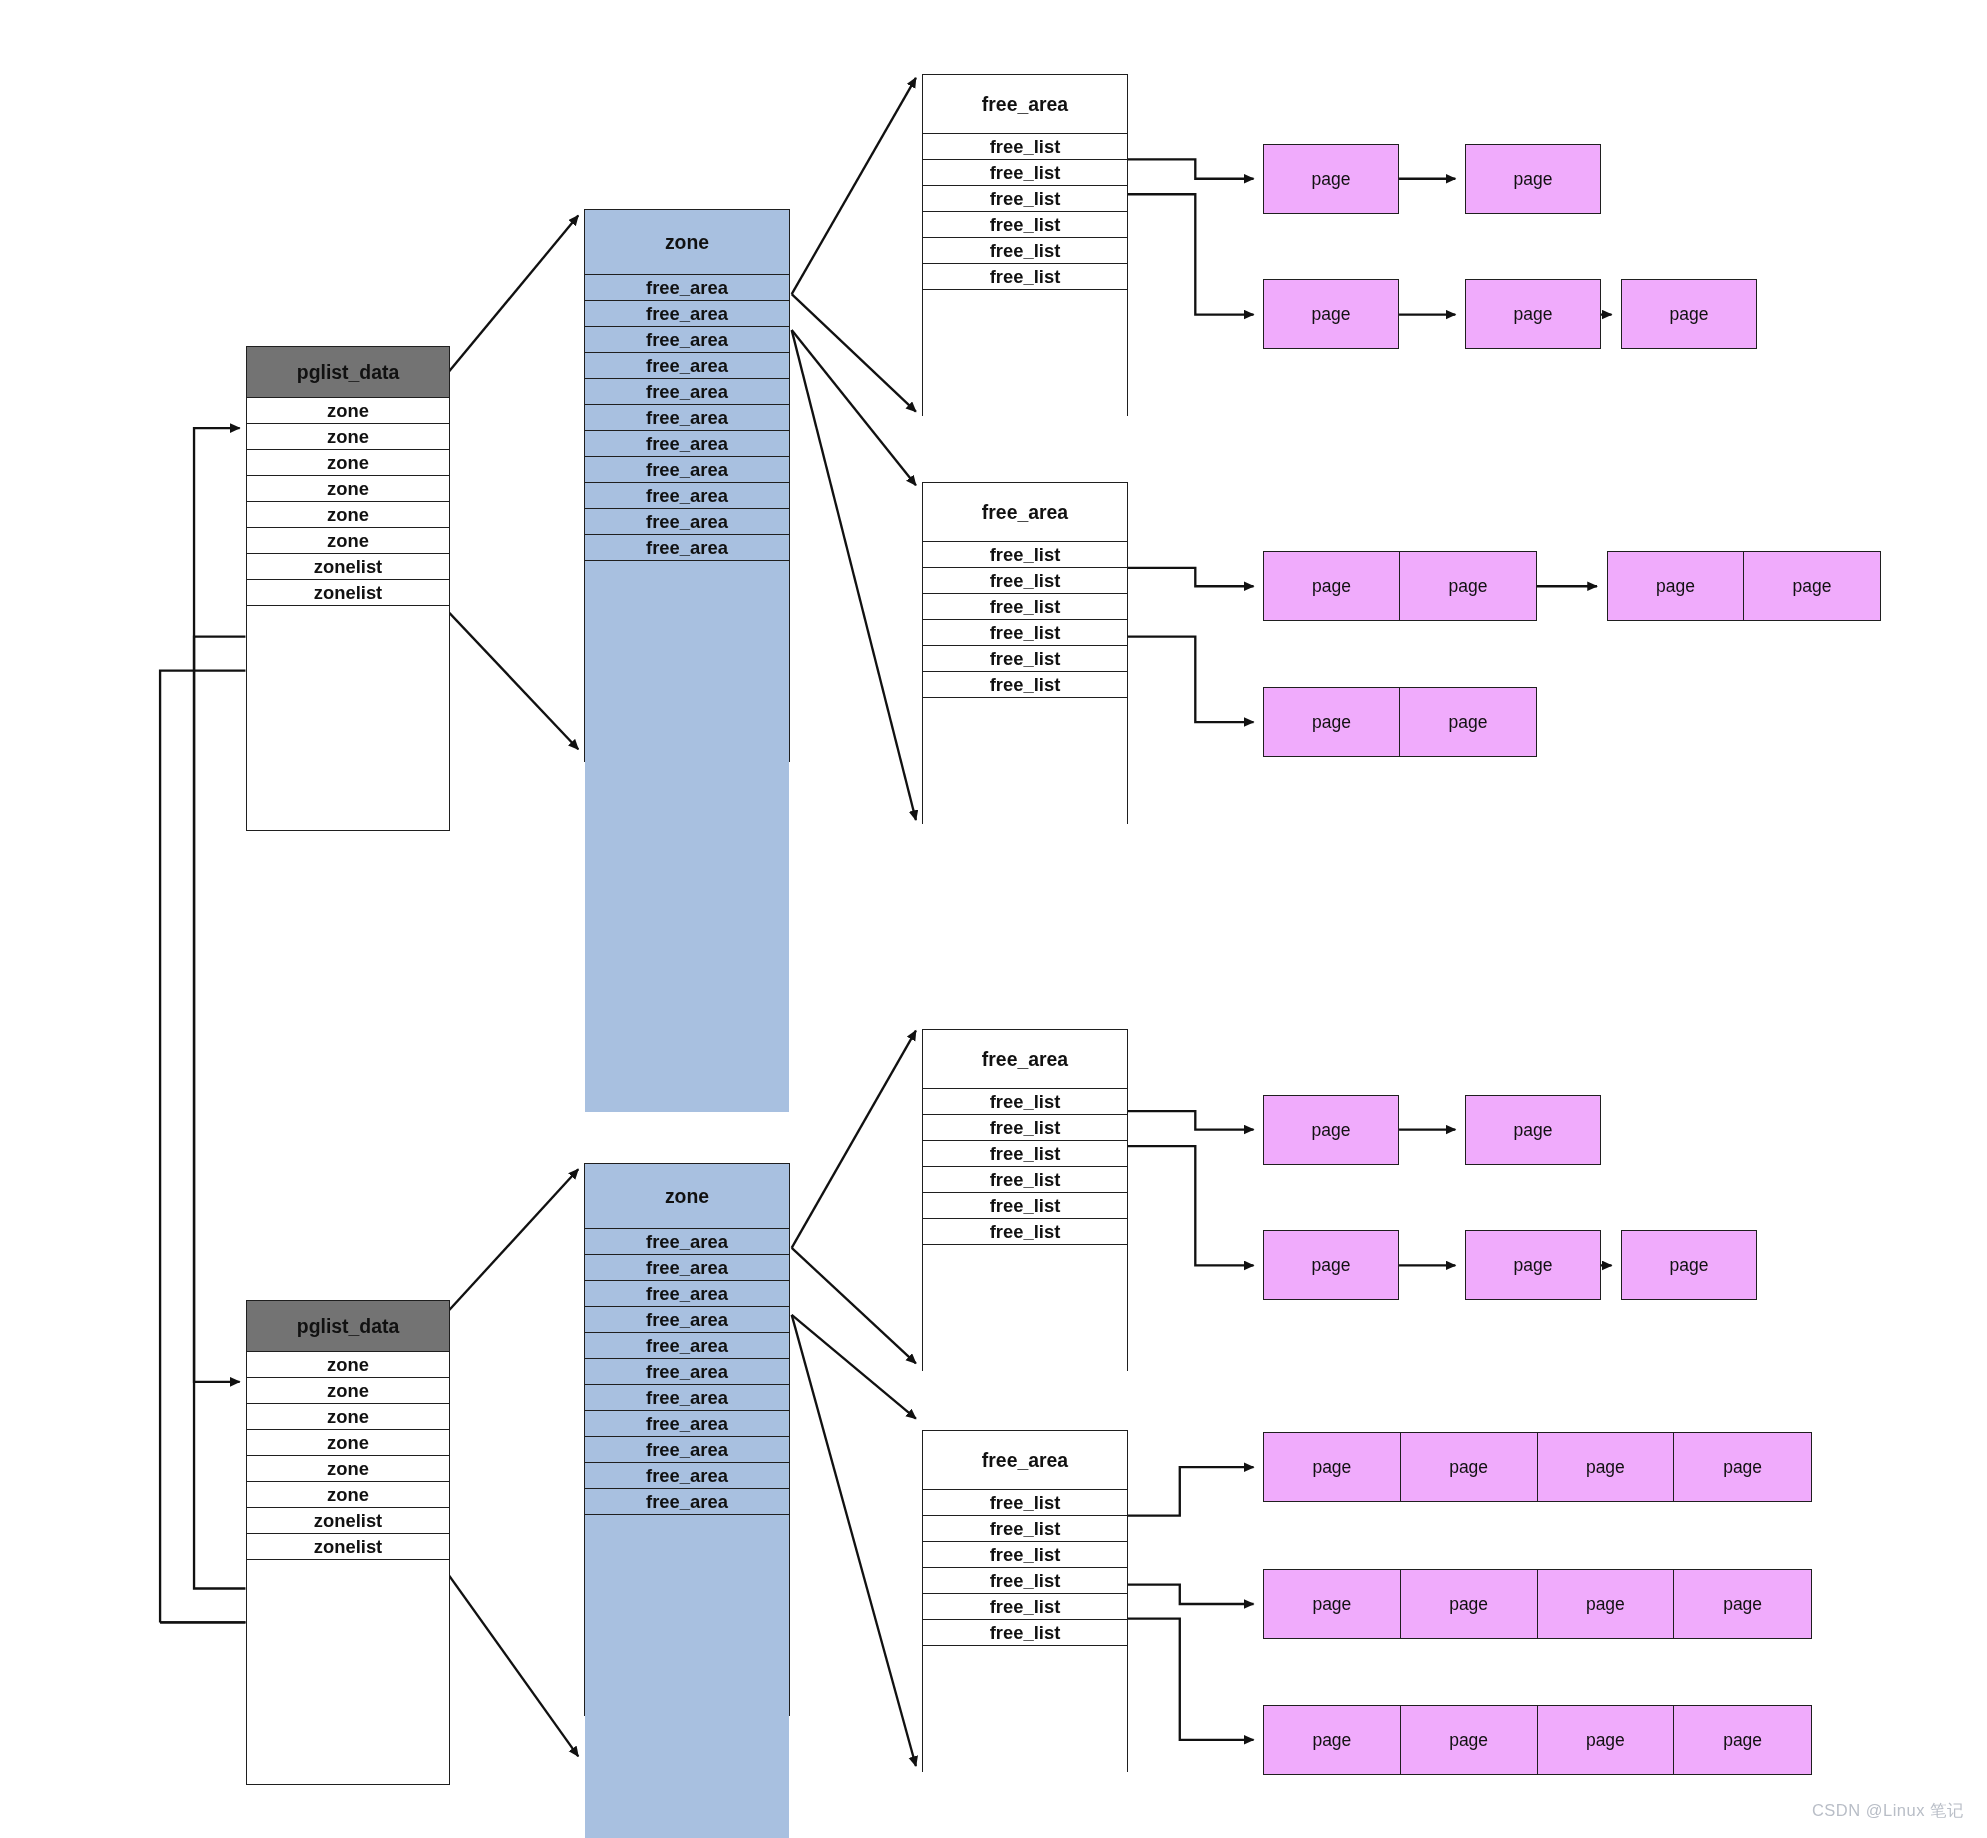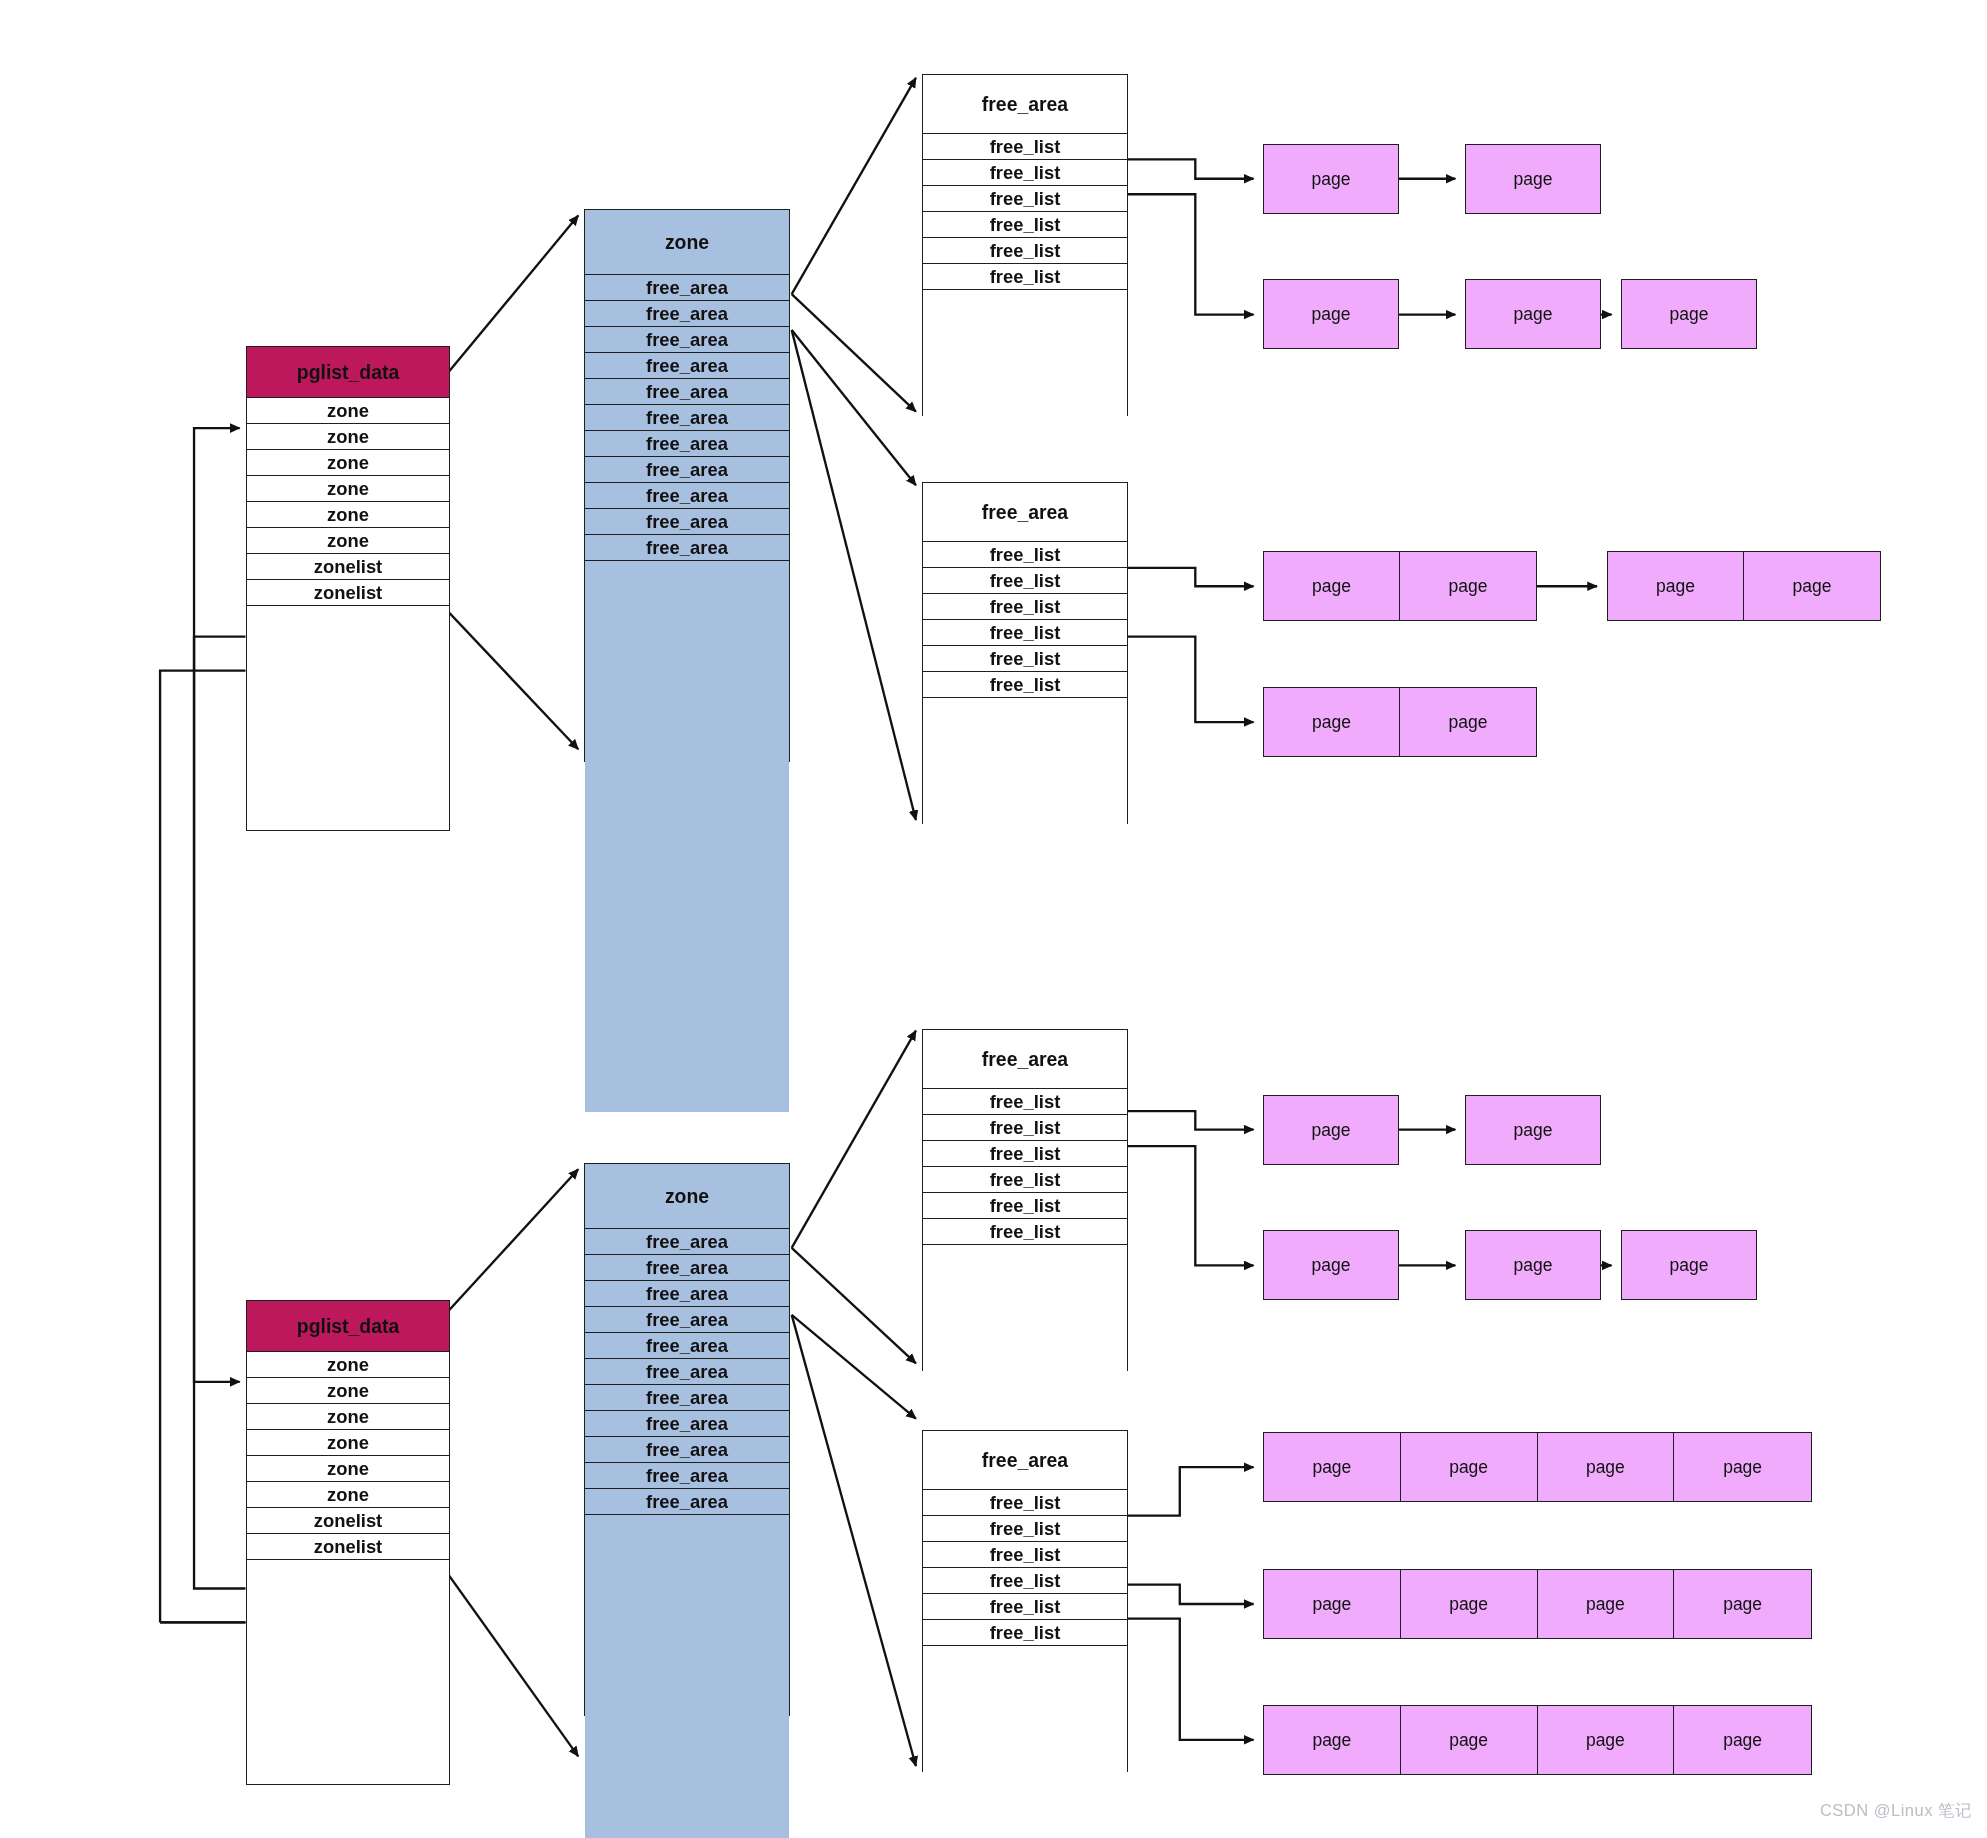--- a/index.html
+++ b/index.html
@@ -8,21 +8,21 @@
   .canvas{position:absolute;left:0;top:0;width:1987px;height:1839px;}
   svg.wires{position:absolute;left:0;top:0;width:1987px;height:1839px;pointer-events:none;}
 
   
   .sbox{position:absolute;box-sizing:border-box;border:1.9px solid #1f1f1f;background:#ffffff;}
   .srow{box-sizing:border-box;border-bottom:1.9px solid #1f1f1f;display:flex;
         align-items:center;justify-content:center;font-weight:bold;color:#111111;}
   .srow.last{border-bottom:none;}
 
   
-  .pg .hdr{background:#be185d;border-bottom:1.9px solid #1f1f1f;height:50px;
+  .pg .hdr{background:#737373;border-bottom:1.9px solid #1f1f1f;height:50px;
            display:flex;align-items:center;justify-content:center;
            font-size:19.4px;font-weight:bold;color:#111;}
   .pg .srow{height:26px;font-size:18.4px;background:#fff;}
 
   
   .zn{background:#a8c0e0;}
   .zn .hdr{height:64px;display:flex;align-items:center;justify-content:center;
            font-size:19.4px;font-weight:bold;color:#111;border-bottom:1.9px solid #1f1f1f;
            background:#a8c0e0;}
   .zn .srow{height:26px;font-size:18.4px;background:#a8c0e0;}
@@ -34,21 +34,21 @@
            background:#fff;}
   .fa .srow{height:26px;font-size:18.4px;background:#fff;}
 
   
   .pchain{position:absolute;display:flex;box-sizing:border-box;
           border:1.9px solid #1f1f1f;background:#fdf3d4;}
   .pcell{box-sizing:border-box;display:flex;align-items:center;justify-content:center;
          font-size:17.5px;color:#111;border-right:1.9px solid #1f1f1f;background:#f0abfc;}
   .pcell:last-child{border-right:none;}
 
-  .watermark{position:absolute;right:15px;bottom:17.5px;font-size:16.5px;color:#b9bec7;
+  .watermark{position:absolute;right:23px;bottom:17.5px;font-size:16.5px;color:#b9bec7;
              letter-spacing:0.5px;}
 </style>
 </head>
 <body>
 
 <div class="canvas">
 
   <svg class="wires" viewBox="0 0 2048 1895" xmlns="http://www.w3.org/2000/svg">
     <defs>
       <marker id="ah" markerWidth="12" markerHeight="12" refX="10" refY="5" orient="auto" markerUnits="userSpaceOnUse">

